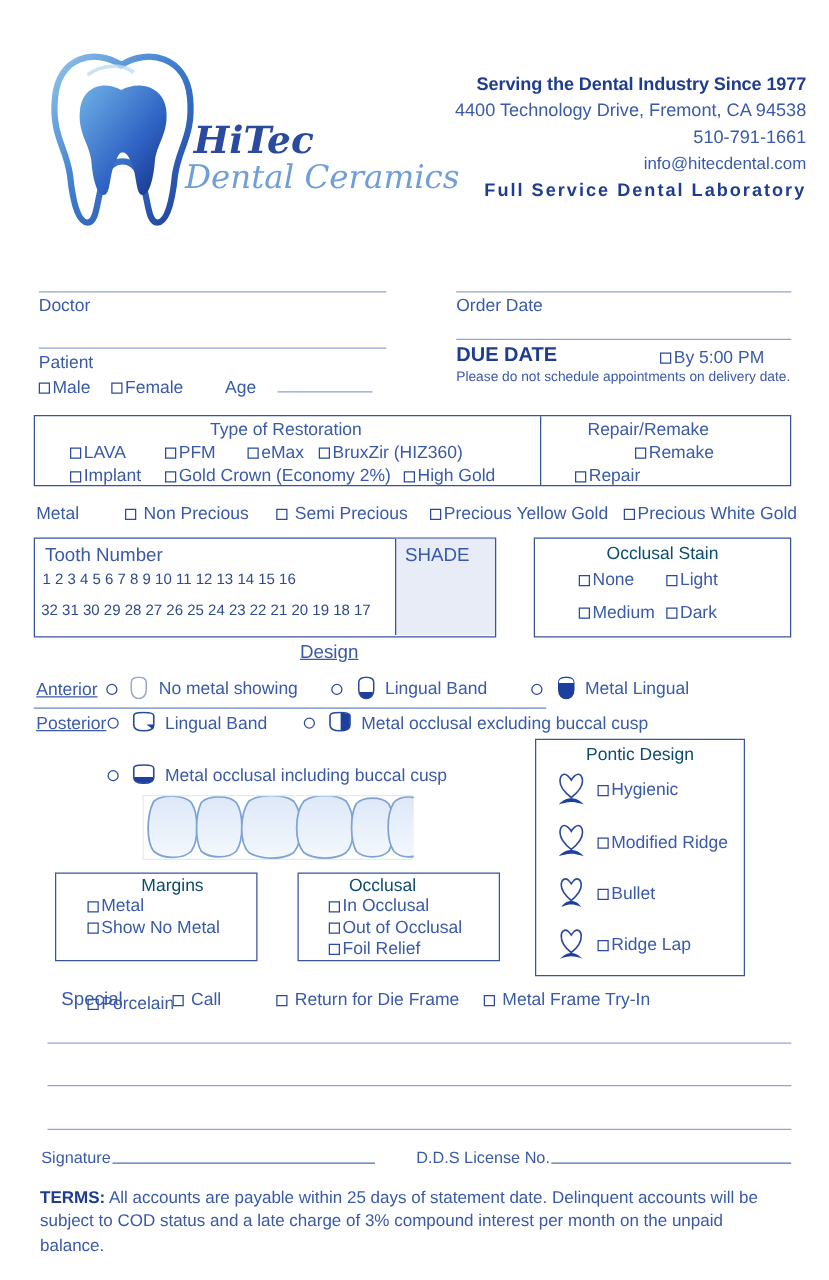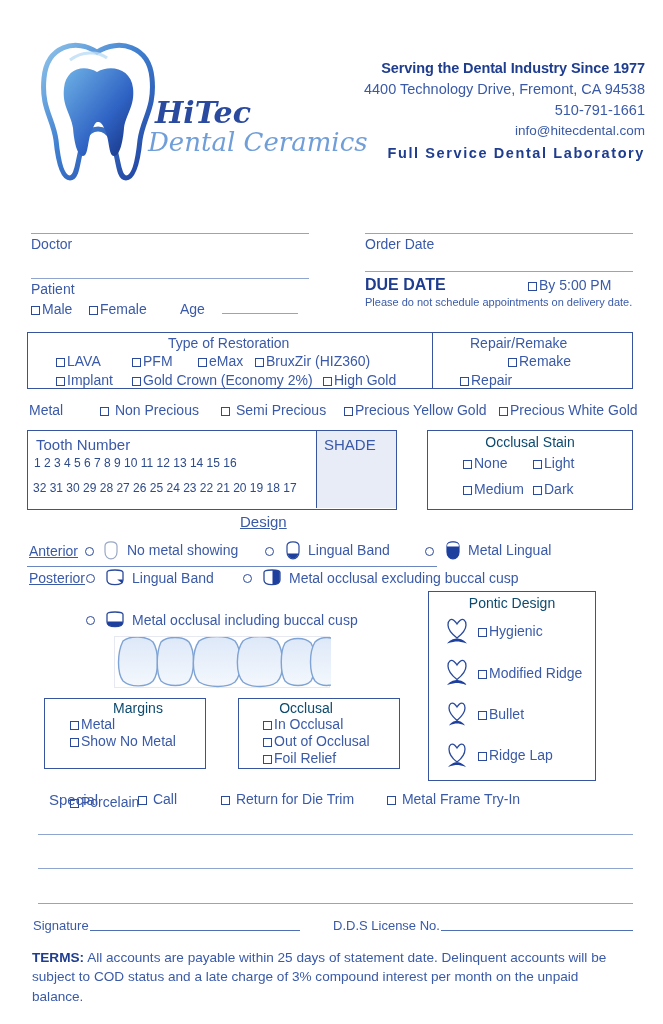--- a/index.html
+++ b/index.html
@@ -368,21 +368,21 @@
   </div>
   <div class="opt" style="left:263px; top:750px;">
     <span class="cb"></span><span>Foil Relief</span>
   </div>
 
   <div class="lbl" style="left:49px; top:791px; font-size:15px;">Special</div>
   <div class="opt" style="left:138px; top:791px;">
     <span class="cb"></span>&nbsp;<span>Call</span>
   </div>
   <div class="opt" style="left:221px; top:791px;">
-    <span class="cb"></span>&nbsp;<span>Return for Die Trim</span>
+    <span class="cb"></span>&nbsp;<span>Return for Die Frame</span>
   </div>
   <div class="opt" style="left:387px; top:791px;">
     <span class="cb"></span>&nbsp;<span>Metal Frame Try-In</span>
   </div>
 
   <div class="rule grad" style="left:38px; top:834px; width:595px;"></div>
   <div class="rule grad" style="left:38px; top:868px; width:595px;"></div>
   <div class="rule grad" style="left:38px; top:903px; width:595px;"></div>
 
   <div class="lbl" style="left:33px; top:918px; font-size:13px;">Signature</div>

